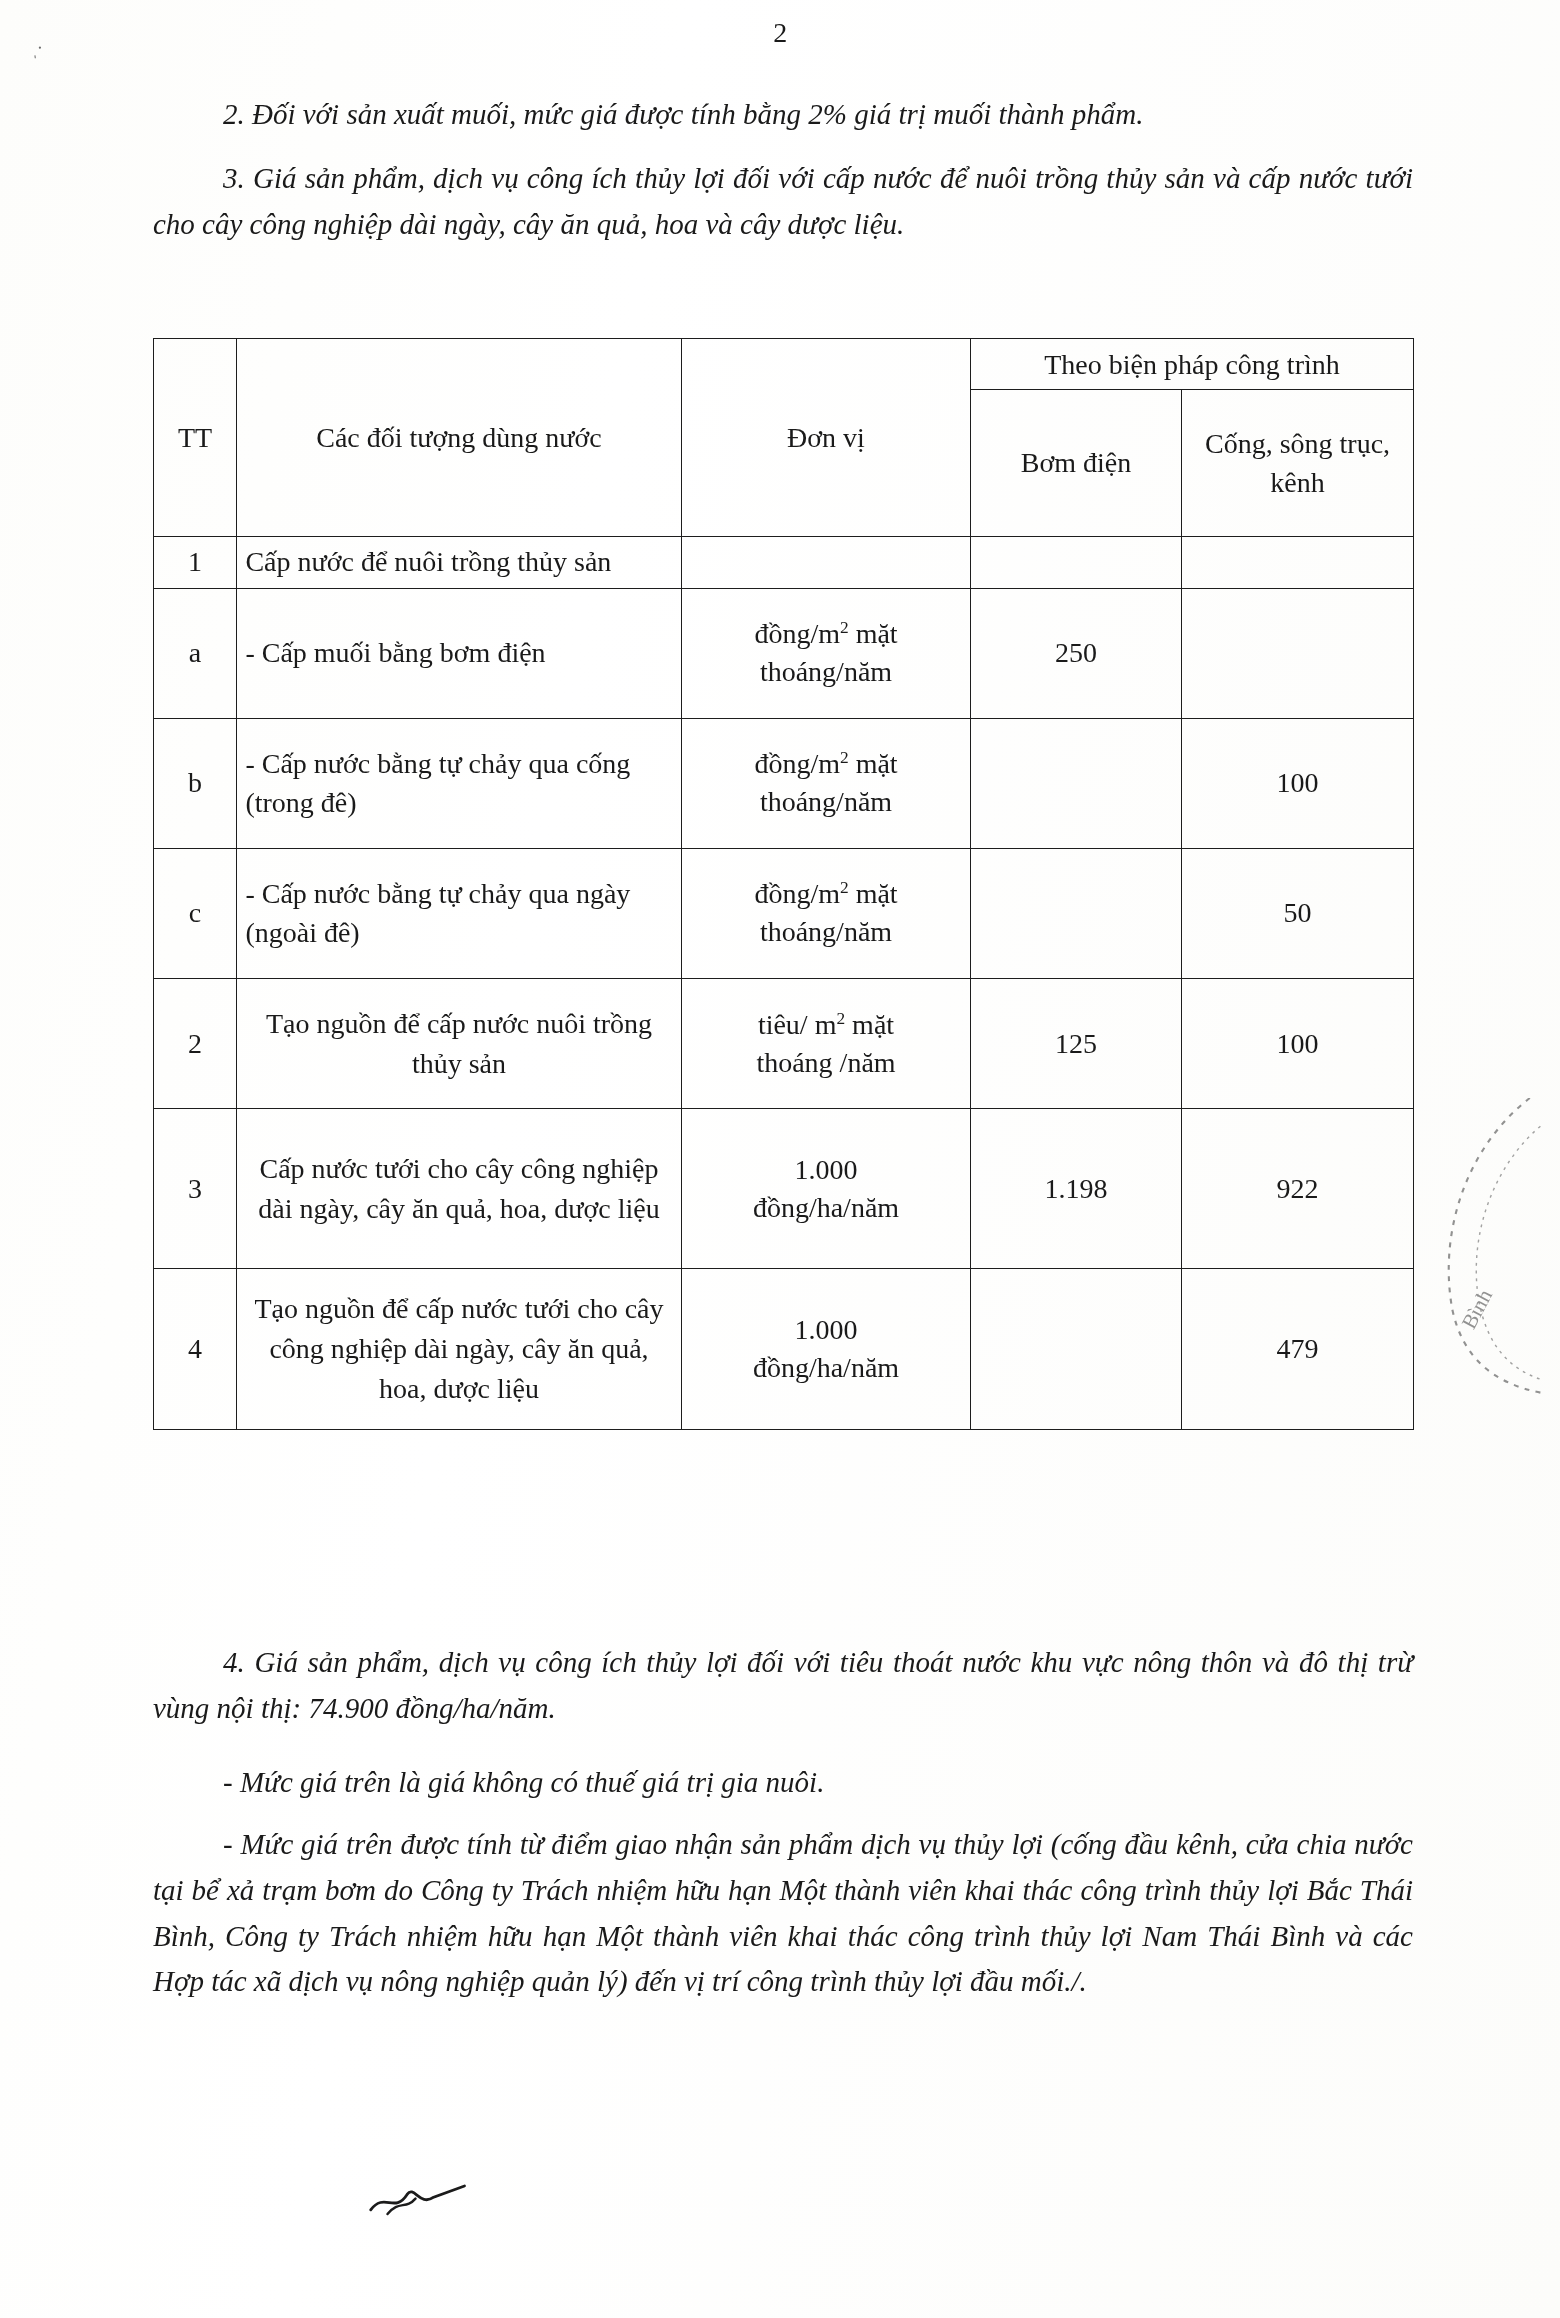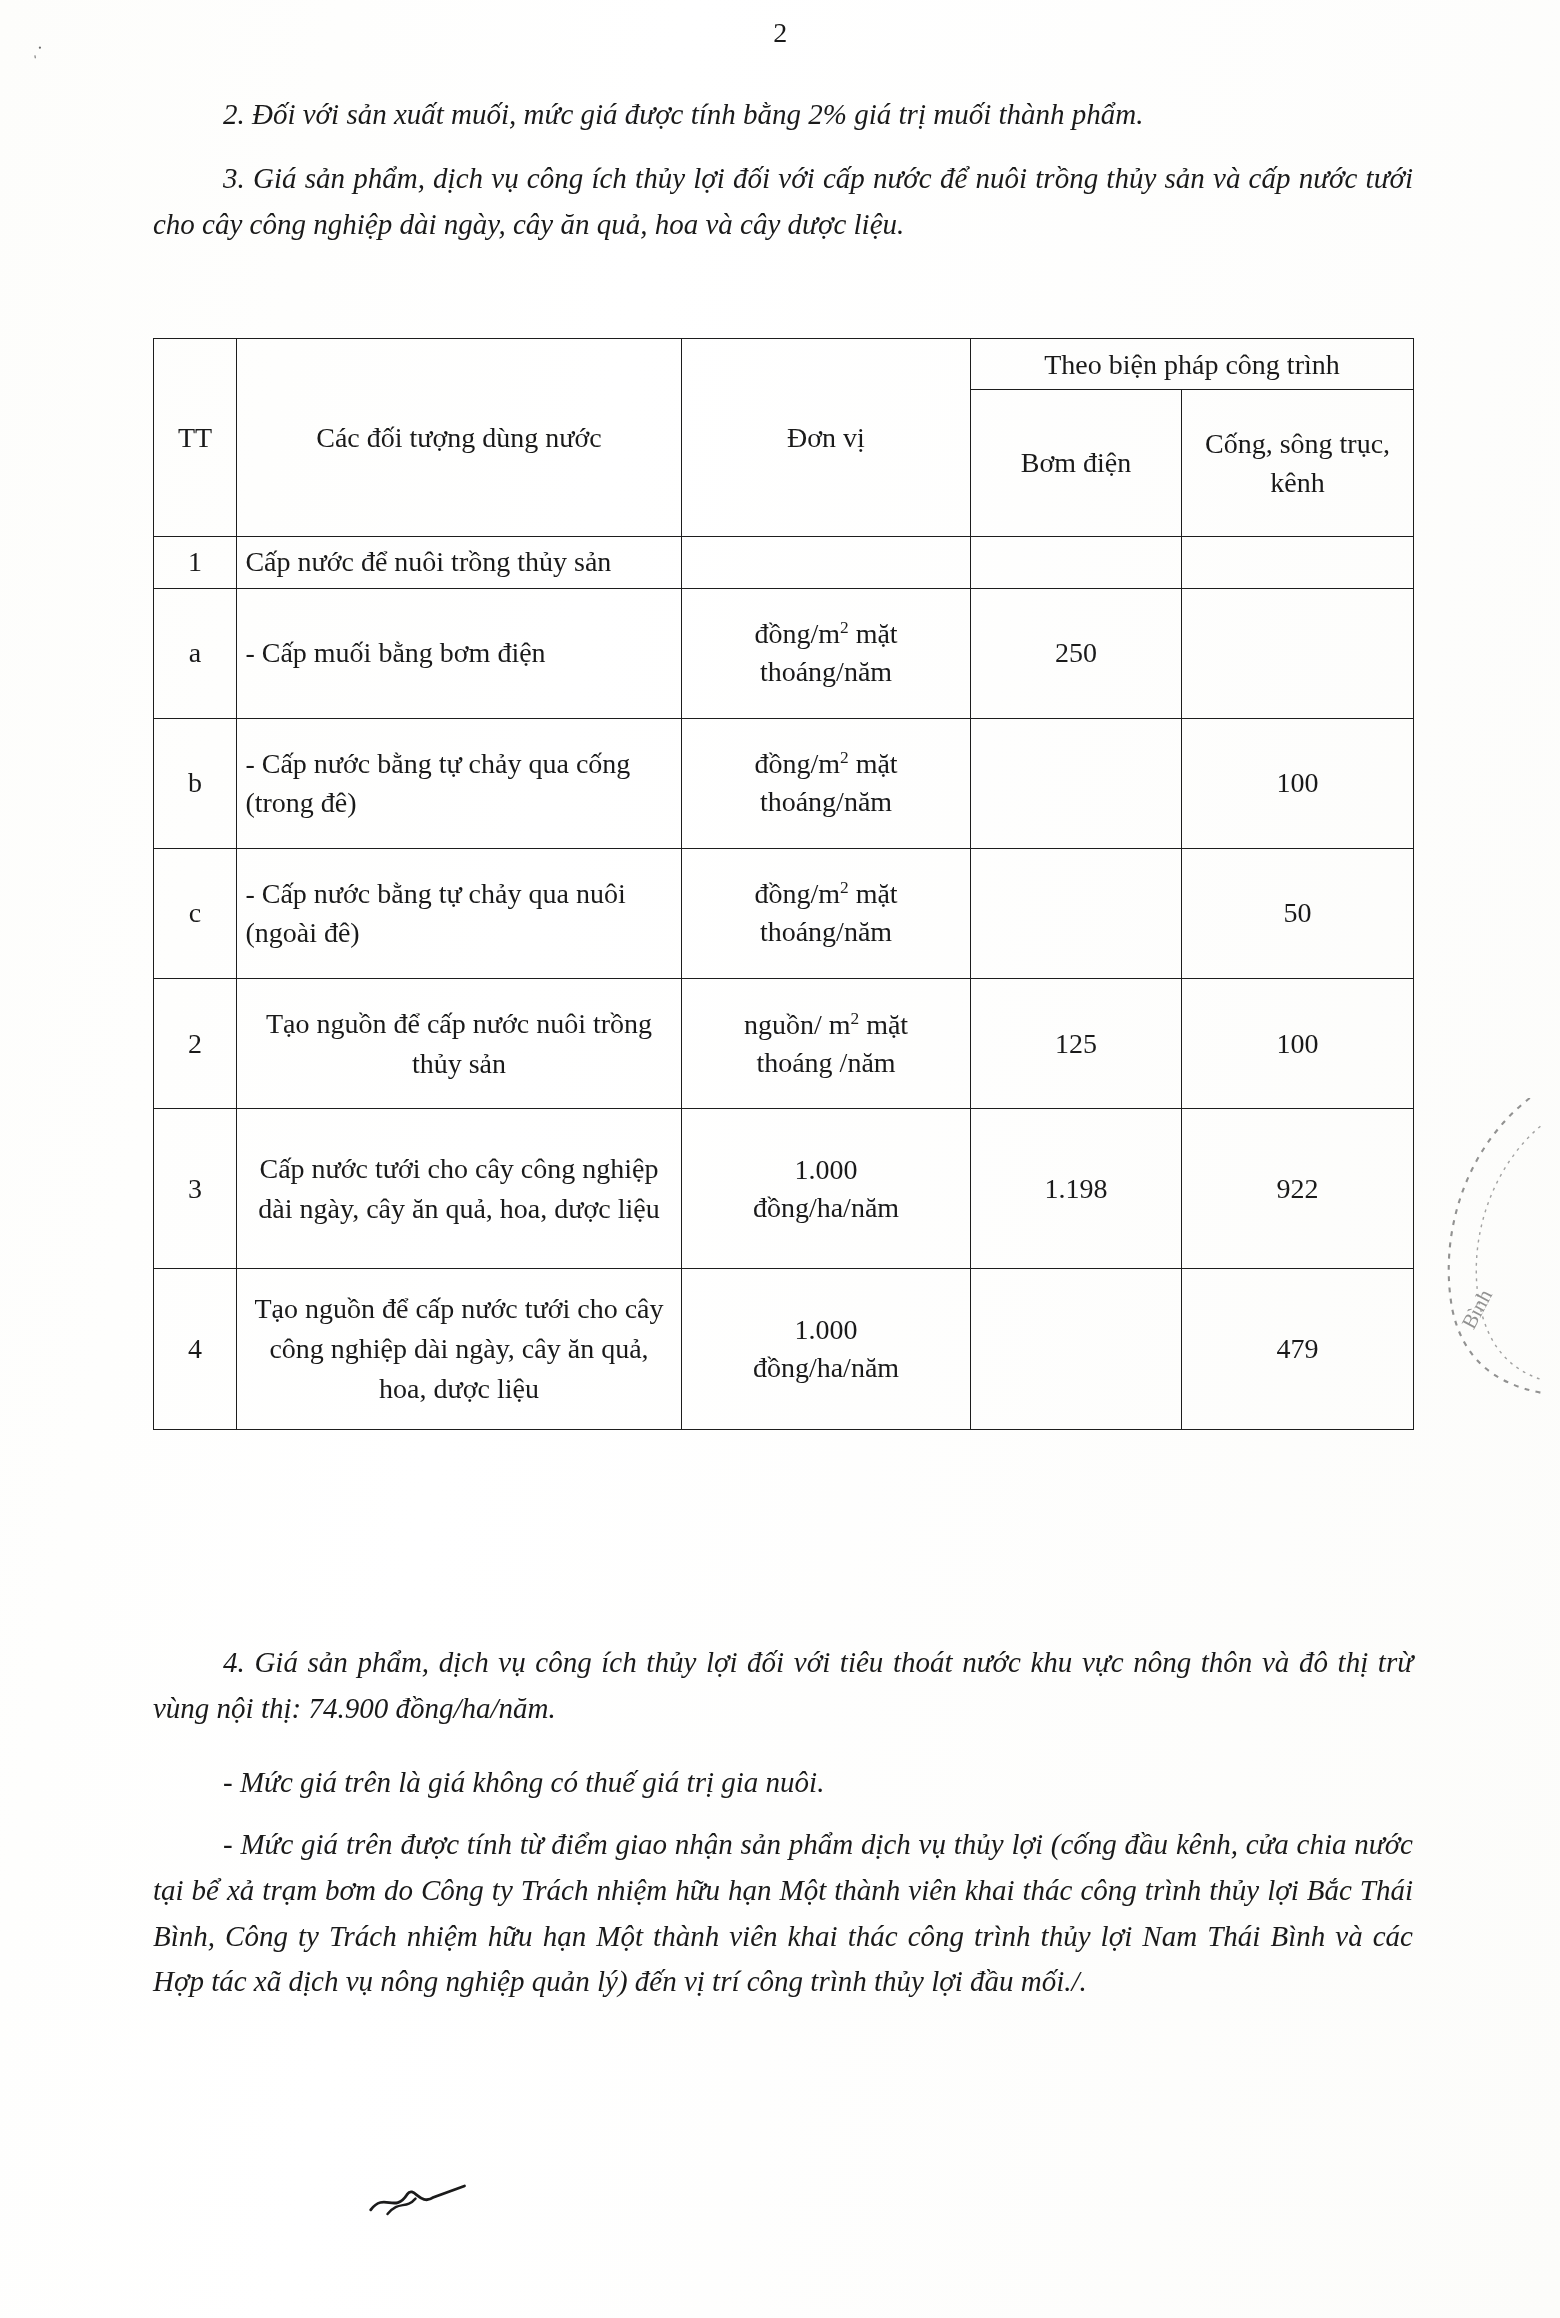--- a/index.html
+++ b/index.html
@@ -202,34 +202,34 @@
           <td class="c-unit">
             <span><span>đồng/m</span><sup>2</sup><span> mặt</span></span><br>
             <span>thoáng/năm</span>
           </td>
           <td class="c-num"></td>
           <td class="c-num">100</td>
         </tr>
 
         <tr class="row-taller">
           <td class="c-tt">c</td>
-          <td class="c-obj">- Cấp nước bằng tự chảy qua nuôi (ngoài đê)</td>
+          <td class="c-obj">- Cấp nước bằng tự chảy qua ngày (ngoài đê)</td>
           <td class="c-unit">
             <span><span>đồng/m</span><sup>2</sup><span> mặt</span></span><br>
             <span>thoáng/năm</span>
           </td>
           <td class="c-num"></td>
           <td class="c-num">50</td>
         </tr>
 
         <tr class="row-taller">
           <td class="c-tt">2</td>
           <td class="c-obj center">Tạo nguồn để cấp nước nuôi trồng thủy sản</td>
           <td class="c-unit">
-            <span><span>nguồn/ m</span><sup>2</sup><span> mặt</span></span><br>
+            <span><span>tiêu/ m</span><sup>2</sup><span> mặt</span></span><br>
             <span>thoáng /năm</span>
           </td>
           <td class="c-num">125</td>
           <td class="c-num">100</td>
         </tr>
 
         <tr class="row-tallest">
           <td class="c-tt">3</td>
           <td class="c-obj center">Cấp nước tưới cho cây công nghiệp dài ngày, cây ăn quả, hoa, dược liệu</td>
           <td class="c-unit">

